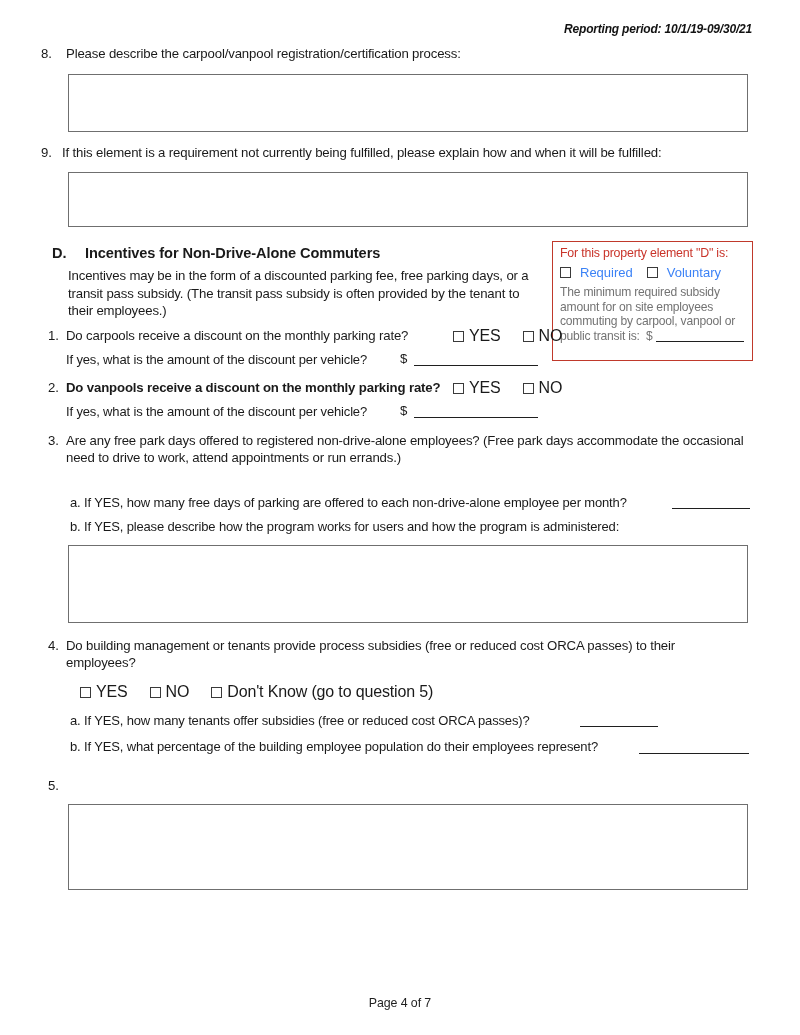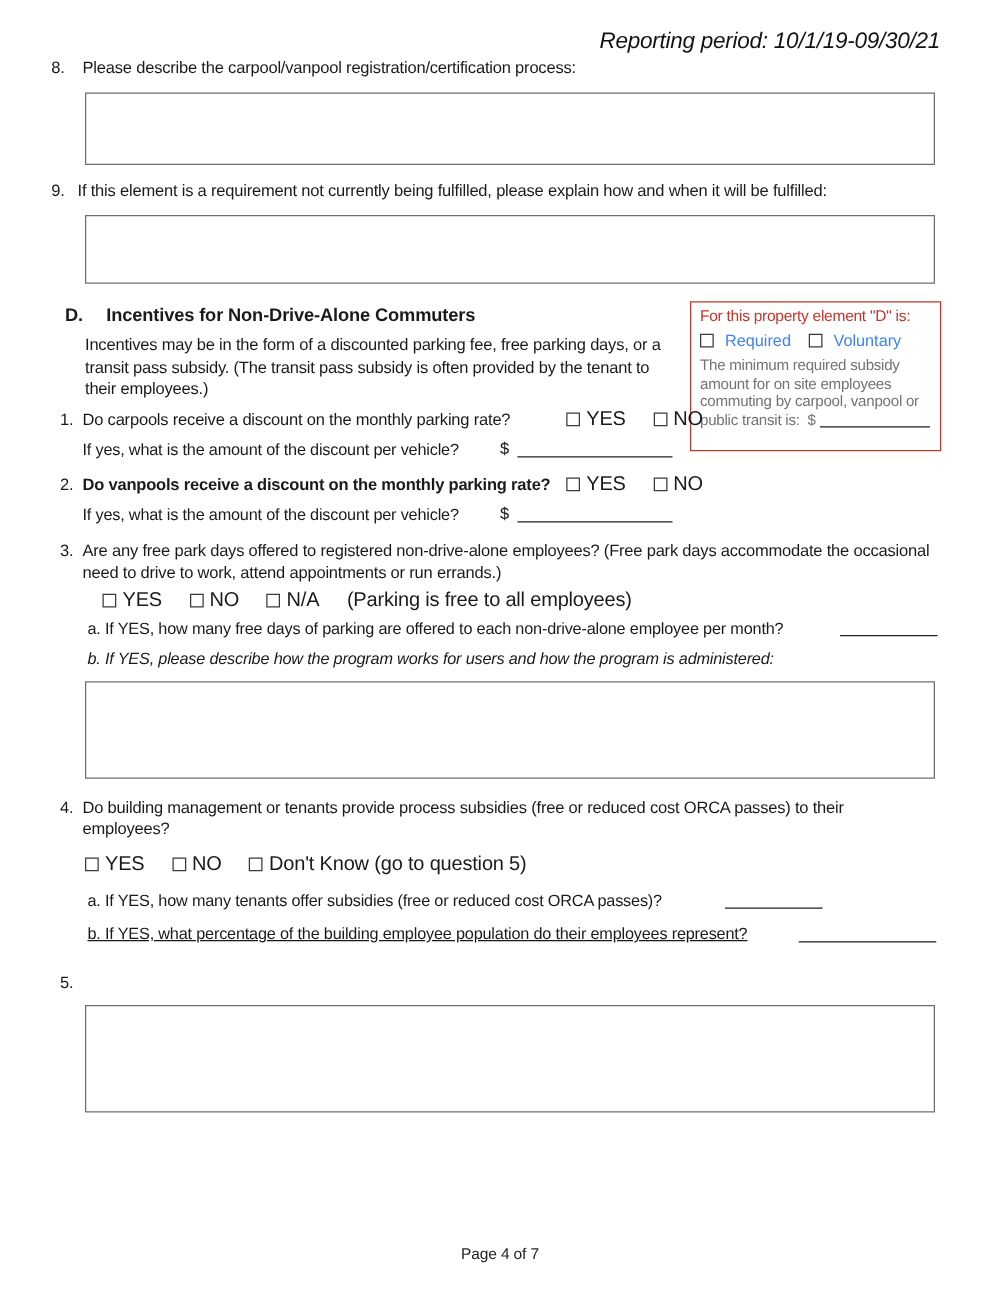--- a/index.html
+++ b/index.html
@@ -22,22 +22,22 @@
     width: 800px;
     height: 1035px;
     overflow: hidden;
   }
 
   
   .reporting-period {
     position: absolute;
     top: 22px;
     right: 48px;
-    font-size: 18px;
-    font-weight: normal;
+    font-size: 12px;
+    font-weight: bold;
     font-style: italic;
     letter-spacing: -0.2px;
     color: #121212;
     white-space: nowrap;
   }
 
   
   .q {
     position: absolute;
     font-size: 13.2px;
@@ -217,36 +217,33 @@
   <div class="q" style="left:66px; top:379px; width:380px;font-weight:bold;">Do vanpools receive a discount on the monthly parking rate?</div>
   <div class="cbrow" style="left:441px; top:379px;">
     <span class="cb"></span><span class="lbl">YES</span><span class="gap"></span><span class="cb"></span><span class="lbl">NO</span>
   </div>
   <div class="sub" style="left:66px; top:403px;">If yes, what is the amount of the discount per vehicle?</div>
   <div class="dollar" style="left:400px; top:403px;">$</div>
   <div class="rule" style="left:414px; top:417px; width:124px;"></div>
 
   <div class="qnum" style="left:48px; top:432px;">3.</div>
   <div class="q" style="left:66px; top:432px; width:690px;">Are any free park days offered to registered non-drive-alone employees? (Free park days accommodate the occasional need to drive to work, attend appointments or run errands.)</div>
-  <div class="cbrow" style="left:70px; top:472px;">
-    <span class="cb"></span><span class="lbl">YES</span><span class="gap"></span><span class="cb"></span><span class="lbl">NO</span><span class="gap"></span><span class="cb"></span><span class="lbl">N/A</span><span class="gap"></span><span>(Parking is free to all employees)</span>
-  </div>
   <div class="sub" style="left:70px; top:494px; width:620px;">a.  If YES, how many free days of parking are offered to each non-drive-alone employee per month?</div>
   <div class="rule" style="left:672px; top:508px; width:78px;"></div>
-  <div class="sub" style="left:70px; top:518px; width:640px;font-style:italic;">b.  If YES, please describe how the program works for users and how the program is administered:</div>
+  <div class="sub" style="left:70px; top:518px; width:640px;">b.  If YES, please describe how the program works for users and how the program is administered:</div>
   <div class="answerbox" style="left:68px; top:545px; width:680px; height:78px;"></div>
 
   <div class="qnum" style="left:48px; top:637px;">4.</div>
   <div class="q" style="left:66px; top:637px; width:640px;">Do building management or tenants provide process subsidies (free or reduced cost ORCA passes) to their employees?</div>
-  <div class="cbrow" style="left:56px; top:683px;text-align:center;">
+  <div class="cbrow" style="left:68px; top:683px;text-align:center;">
     <span class="cb"></span><span class="lbl">YES</span><span class="gap"></span><span class="cb"></span><span class="lbl">NO</span><span class="gap"></span><span class="cb"></span><span class="lbl">Don't Know (go to question 5)</span>
   </div>
   <div class="sub" style="left:70px; top:712px; width:560px;">a.  If YES, how many tenants offer subsidies (free or reduced cost ORCA passes)?</div>
   <div class="rule" style="left:580px; top:726px; width:78px;"></div>
-  <div class="sub" style="left:70px; top:738px; width:590px;text-decoration:underline;">b. If YES, what percentage of the building employee population do their employees represent?</div>
+  <div class="sub" style="left:70px; top:738px; width:590px;">b. If YES, what percentage of the building employee population do their employees represent?</div>
   <div class="rule" style="left:639px; top:753px; width:110px;"></div>
 
   <div class="qnum" style="left:48px; top:777px;">5.</div>
   <div class="answerbox" style="left:68px; top:804px; width:680px; height:86px;"></div>
 
   <div class="footer">Page 4 of 7</div>
 
 </div>
 
 </body></html>

